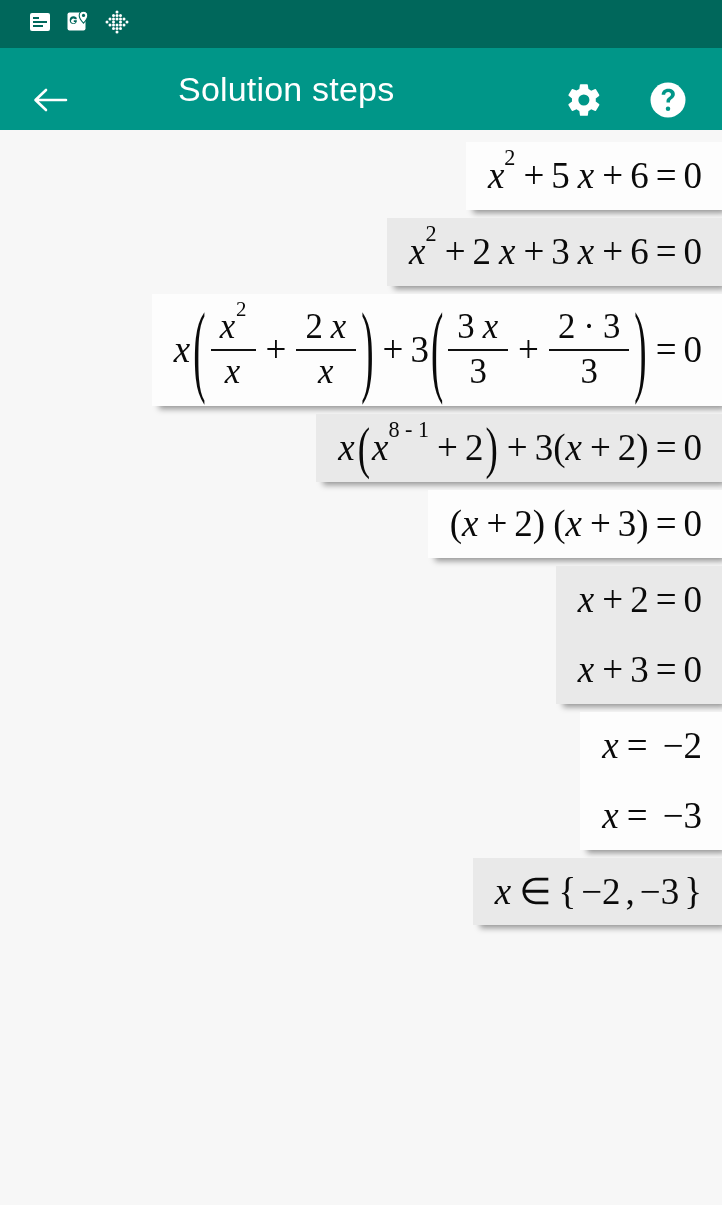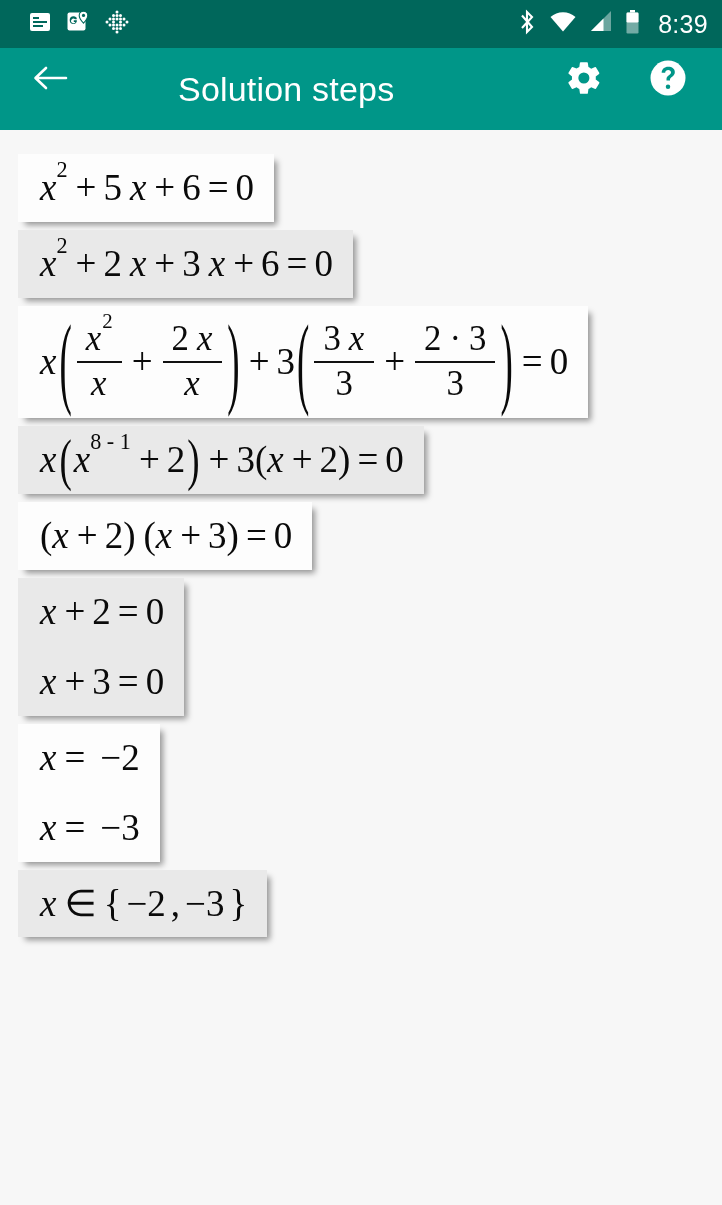--- a/index.html
+++ b/index.html
@@ -29,21 +29,21 @@
     margin-left: 6px;
     color: #ffffff;
     font-family: "Liberation Sans", sans-serif;
   }
 
   
   .app-bar {
     height: 82px;
     background: #009688;
     display: flex;
-    align-items: flex-start;
+    align-items: flex-end;
     padding: 4px 26px 0 22px;
     position: relative;
   }
   .app-bar-title {
     color: #ffffff;
     font-size: 34px;
     font-weight: 400;
     letter-spacing: 0.2px;
     position: absolute;
     left: 178px;
@@ -55,22 +55,23 @@
     width: 56px; height: 56px;
     display: flex; align-items: center; justify-content: center;
     flex-shrink: 0;
   }
   .bar-actions { margin-left: auto; display: flex; align-items: center; gap: 28px; }
 
   
   .steps {
     background: #f7f7f7;
     height: calc(1205px - 48px - 82px);
-    padding-top: 24px;
+    padding-top: 12px;
     overflow: hidden;
+    text-align: right;
   }
   .step-card {
     display: inline-block;
     margin-left: 18px;
     margin-bottom: 8px;
     padding: 14px 20px 14px 22px;
     box-shadow: 5px 5px 6px -2px rgba(0,0,0,0.40);
     color: #0a0a0a;
     font-family: "Liberation Serif", serif;
   }
@@ -182,46 +183,20 @@
             <circle cx="16.5" cy="16" r="1.5"></circle>
             <circle cx="20" cy="16" r="1.5"></circle>
           <circle cx="9.5" cy="19.5" r="1.5"></circle>
             <circle cx="13" cy="19.5" r="1.5"></circle>
             <circle cx="16.5" cy="19.5" r="1.5"></circle>
           <circle cx="13" cy="23" r="1.5"></circle>
         </g>
       </svg>
     </span>
   </div>
-  <div class="status-right">
-    <span class="sb-icon">
-      <svg width="20" height="26" viewBox="0 0 20 26">
-        <path d="M5 6.5 L15 18 L10 23 V3 L15 8 L5 19" stroke="#fff" stroke-width="2.1" fill="none" stroke-linejoin="miter"></path>
-      </svg>
-    </span>
-    <span class="sb-icon">
-      <svg width="28" height="26" viewBox="0 0 28 26">
-        <path d="M1.5 8 A19 19 0 0 1 26.5 8 L14 22.5 Z" fill="#ffffff"></path>
-      </svg>
-    </span>
-    <span class="sb-icon">
-      <svg width="24" height="26" viewBox="0 0 24 26">
-        <path d="M2 22 L22 2 L22 22 Z" fill="#ffffff" opacity="0.42"></path>
-        <path d="M2 22 L14.5 9.5 L14.5 22 Z" fill="#ffffff"></path>
-      </svg>
-    </span>
-    <span class="sb-icon">
-      <svg width="15" height="26" viewBox="0 0 15 26">
-        <rect x="5" y="1" width="5" height="2.5" fill="#ffffff"></rect>
-        <rect x="1.5" y="3.5" width="12" height="21" rx="1.2" fill="#ffffff" opacity="0.45"></rect>
-        <rect x="1.5" y="3.5" width="12" height="10" rx="1.2" fill="#ffffff"></rect>
-      </svg>
-    </span>
-    <span class="status-time">8:39</span>
-  </div>
 </div>
 
 <div class="app-bar">
   <div class="bar-btn">
     <span>
       <svg width="36" height="30" viewBox="0 0 36 30">
         <path d="M34 15 H4 M14 5 L3.5 15 L14 25" stroke="#fff" stroke-width="2.6" fill="none" stroke-linecap="round" stroke-linejoin="round"></path>
       </svg>
     </span>
   </div>

